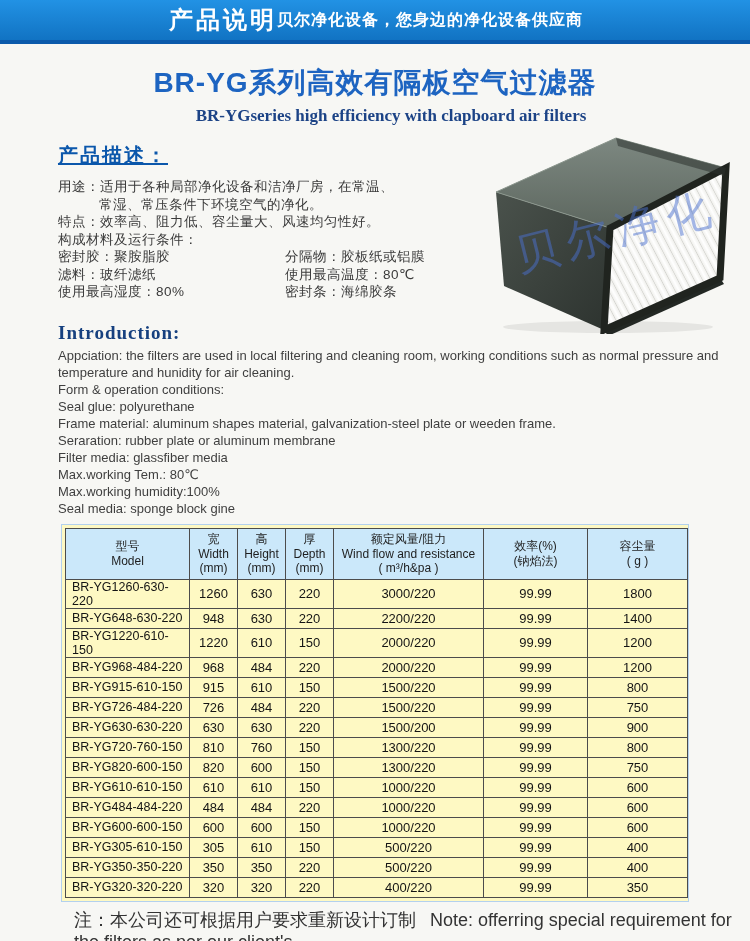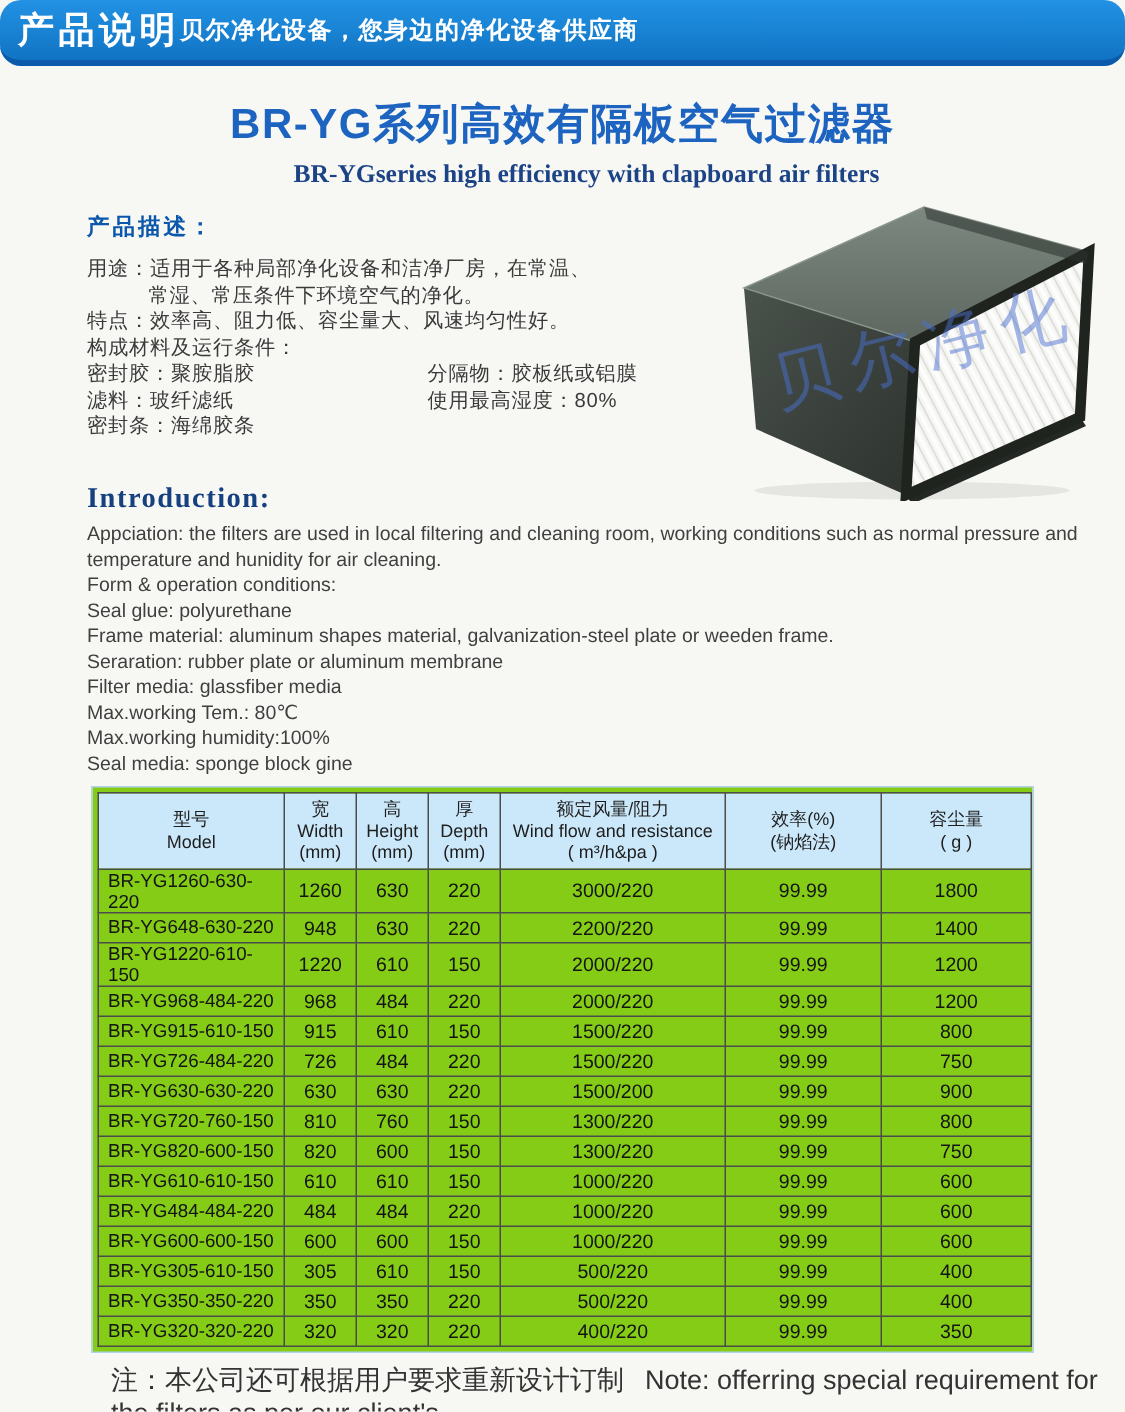--- a/index.html
+++ b/index.html
@@ -2,47 +2,47 @@
 <html><head>
 <meta charset="utf-8">
 <style>
   * { margin:0; padding:0; box-sizing:border-box; }
   html,body { width:750px; height:941px; background:#f7f7f4; overflow:hidden;
               font-family:"Liberation Sans","DejaVu Sans",sans-serif; }
   .page { position:relative; width:750px; height:941px; }
 
   .topbar { height:44px; background:linear-gradient(#2292e4,#1173c3);
             border-bottom:4px solid #0b5aab; display:flex; align-items:center;
-            justify-content:flex-start; padding:0 10px 0 12px;border-radius:14px; }
+            justify-content:center; padding:0 10px 0 12px; }
   .topbar-title { color:#fff; font-size:24px; font-weight:bold; letter-spacing:3px; }
   .topbar-slogan { color:#fff; font-size:16px; font-weight:bold; letter-spacing:1px; }
 
   .page-title { text-align:center; color:#1d64c1; font-size:28px; font-weight:bold;
                 letter-spacing:1px; margin-top:20px; }
   .page-subtitle { text-align:center; color:#1c4386; font-size:17px; font-weight:bold;
                    font-family:"Liberation Serif","DejaVu Serif",serif; margin-top:4px;padding-left:32px; }
 
   .desc { position:relative; margin:16px 0 0 58px; height:178px; }
-  .desc-heading { color:#0b57ab; font-size:15px; font-weight:bold; letter-spacing:2px; }
+  .desc-heading { color:#0b57ab; font-size:20px; font-weight:bold; letter-spacing:2px;text-decoration:underline; }
   .desc-text { margin-top:9px; width:410px; }
   .cn-line { font-size:13.5px; color:#3a3a3a; line-height:17.5px; letter-spacing:0.5px; }
   .cn-indent { padding-left:41px; }
   .spec-grid { display:grid; grid-template-columns:227px auto; }
   .spec-grid .cn-line { white-space:nowrap; }
 
   .product-photo { position:absolute; left:420px; top:-14px; width:264px; height:206px; }
 
   .intro { margin:2px 30px 0 58px; }
   .intro-heading { font-family:"Liberation Serif","DejaVu Serif",serif; color:#16407f;
                    font-size:19px; font-weight:bold; letter-spacing:1px; }
   .en-line { font-size:13px; color:#3f3f3f; line-height:17px; }
   .intro-heading + .en-line { margin-top:3px; }
 
   .table-outer { margin:7px auto 0; width:628px; border:1px solid #b3d1ee;
-                 padding:3px; background:#84cc16; }
+                 padding:3px; background:#fef9c3; }
   table { border-collapse:collapse; width:100%; table-layout:fixed; }
   th,td { border:1px solid #4c4c4c; }
   thead th { background:#cbe8fa; font-weight:normal; font-size:12px; color:#1e1e1e;
              line-height:14.5px; padding:3px 1px; }
   thead th .hl { display:block; }
   tbody td { font-size:13px; color:#141414; text-align:center; height:20px; padding:0 2px; }
   td.model { text-align:left; padding-left:6px; font-size:12.5px; }
   col.c-model{width:124px;} col.c-dim{width:48px;} col.c-wind{width:150px;}
   col.c-eff{width:104px;} col.c-cap{width:100px;}
 
@@ -66,20 +66,21 @@
     <div class="desc-heading">产品描述：</div>
     <div class="desc-text">
       <div class="cn-line">用途：适用于各种局部净化设备和洁净厂房，在常温、</div>
       <div class="cn-line cn-indent">常湿、常压条件下环境空气的净化。</div>
       <div class="cn-line">特点：效率高、阻力低、容尘量大、风速均匀性好。</div>
       <div class="cn-line">构成材料及运行条件：</div>
       <div class="spec-grid">
         <div class="cn-line">密封胶：聚胺脂胶</div>
         <div class="cn-line">分隔物：胶板纸或铝膜</div>
         <div class="cn-line">滤料：玻纤滤纸</div>
+        <div class="cn-line">使用最高温度：80℃</div>
         <div class="cn-line">使用最高湿度：80%</div>
         <div class="cn-line">密封条：海绵胶条</div>
         <div class="cn-line"></div>
       </div>
     </div>
 
     <div class="product-photo">
       <svg width="264" height="206" viewBox="0 0 264 206">
         <defs>
           <linearGradient id="topGrad" x1="0" y1="0" x2="0" y2="1">

